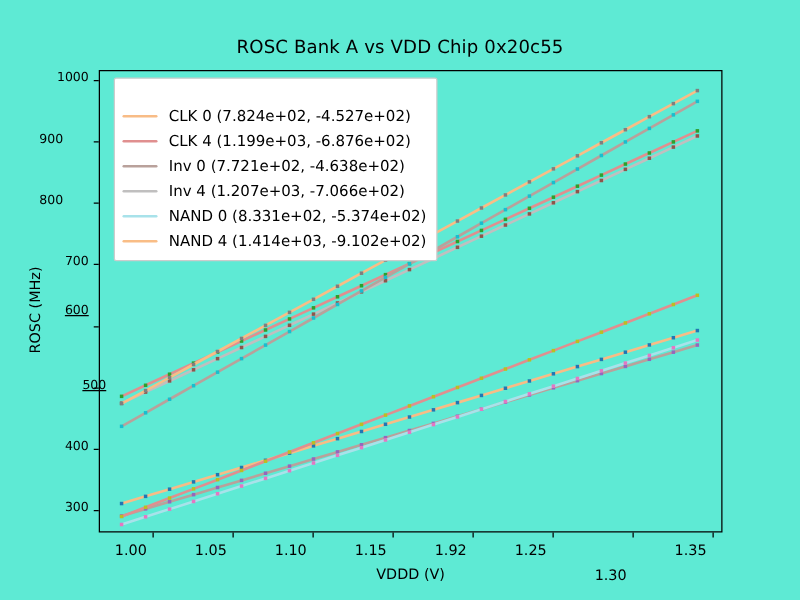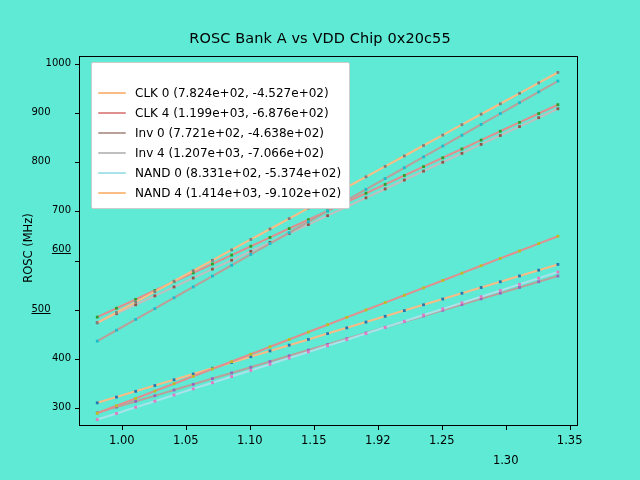--- a/index.html
+++ b/index.html
@@ -23,21 +23,21 @@
   #svg-lines{position:absolute;left:0;top:0;width:499px;height:370px;display:block;}
 
   
   .ytick{position:absolute;left:-4px;width:4px;height:1px;background:#000;}
   .ylabel-t{
     position:absolute;right:649px;text-align:right;width:60px;
     font-size:10px;color:#000;transform:translateY(-7px);
   }
   .xtick{position:absolute;top:370px;width:1px;height:4px;background:#000;}
   .xlabel-t{
-    position:absolute;top:377px;width:60px;margin-left:-30px;text-align:center;
+    position:absolute;top:377px;width:60px;margin-left:-30px;
     font-size:11.5px;color:#000;
   }
 
   #xaxis-title{
     position:absolute;left:79px;top:452px;width:499px;text-align:center;
     font-size:11.5px;color:#000;
   }
   #yaxis-title{
     position:absolute;left:-52px;top:241px;width:160px;text-align:center;
     font-size:11.5px;color:#000;transform:rotate(-90deg);transform-origin:center center;
@@ -273,21 +273,21 @@
         <rect x="476.49" y="22.65" width="2.8" height="2.8" fill="#17becf"></rect>
       </svg>
   </div>
 
   <div id="tick-layer">
       <div class="ytick" style="left: 75px; top: 408.287px;"></div>
       <div class="ylabel-t" style="left: 11px; top: 408.287px; width: 60px; text-align: right; right: auto;">300</div>
       <div class="ytick" style="left: 75px; top: 359.085px;"></div>
       <div class="ylabel-t" style="left: 11px; top: 359.085px; width: 60px; text-align: right; right: auto;">400</div>
       <div class="ytick" style="left: 75px; top: 309.883px;"></div>
-      <div class="ylabel-t" style="left: 11px; top: 309.883px; width: 60px; text-align: center; right: auto; text-decoration: underline;">500</div>
+      <div class="ylabel-t" style="left: 25px; top: 309.883px; width: 60px; text-align: right; right: auto; text-decoration: underline;">500</div>
       <div class="ytick" style="left: 75px; top: 260.681px;"></div>
       <div class="ylabel-t" style="left: 11px; top: 250px; width: 60px; text-align: right; right: auto; text-decoration: underline;">600</div>
       <div class="ytick" style="left: 75px; top: 211.479px;"></div>
       <div class="ylabel-t" style="left: 11px; top: 211.479px; width: 60px; text-align: right; right: auto;">700</div>
       <div class="ytick" style="left: 75px; top: 162.277px;"></div>
       <div class="ylabel-t" style="left: 11px; top: 162.277px; width: 60px; text-align: center; right: auto;">800</div>
       <div class="ytick" style="left: 75px; top: 113.074px;"></div>
       <div class="ylabel-t" style="left: 11px; top: 113.074px; width: 60px; text-align: center; right: auto;">900</div>
       <div class="ytick" style="left: 75px; top: 63.8723px;"></div>
       <div class="ylabel-t" style="left: 11px; top: 63.8723px; width: 60px; text-align: right; right: auto;">1000</div>
@@ -302,20 +302,21 @@
       <div class="xtick" style="left: 377.76px; top: 426px;"></div>
       <div class="xlabel-t" style="left: 377.76px; top: 433px;">1.92</div>
       <div class="xtick" style="left: 441.735px; top: 426px;"></div>
       <div class="xlabel-t" style="left: 441.735px; top: 433px;">1.25</div>
       <div class="xtick" style="left: 505.709px; top: 426px;"></div>
       <div class="xlabel-t" style="left: 505.709px; top: 453px;">1.30</div>
       <div class="xtick" style="left: 569.683px; top: 426px;"></div>
       <div class="xlabel-t" style="left: 569.683px; top: 433px;">1.35</div>
     </div>
 
+  <div id="xaxis-title">VDDD (V)</div>
   <div id="yaxis-title">ROSC (MHz)</div>
 
   <div id="legend">
       <div class="legend-row">
         <span class="legend-swatch" style="background: rgb(248, 188, 134);"></span>
         <span class="legend-text">CLK 0 (7.824e+02, -4.527e+02)</span>
       </div>
       <div class="legend-row">
         <span class="legend-swatch" style="background: rgb(224, 143, 143);"></span>
         <span class="legend-text">CLK 4 (1.199e+03, -6.876e+02)</span>

